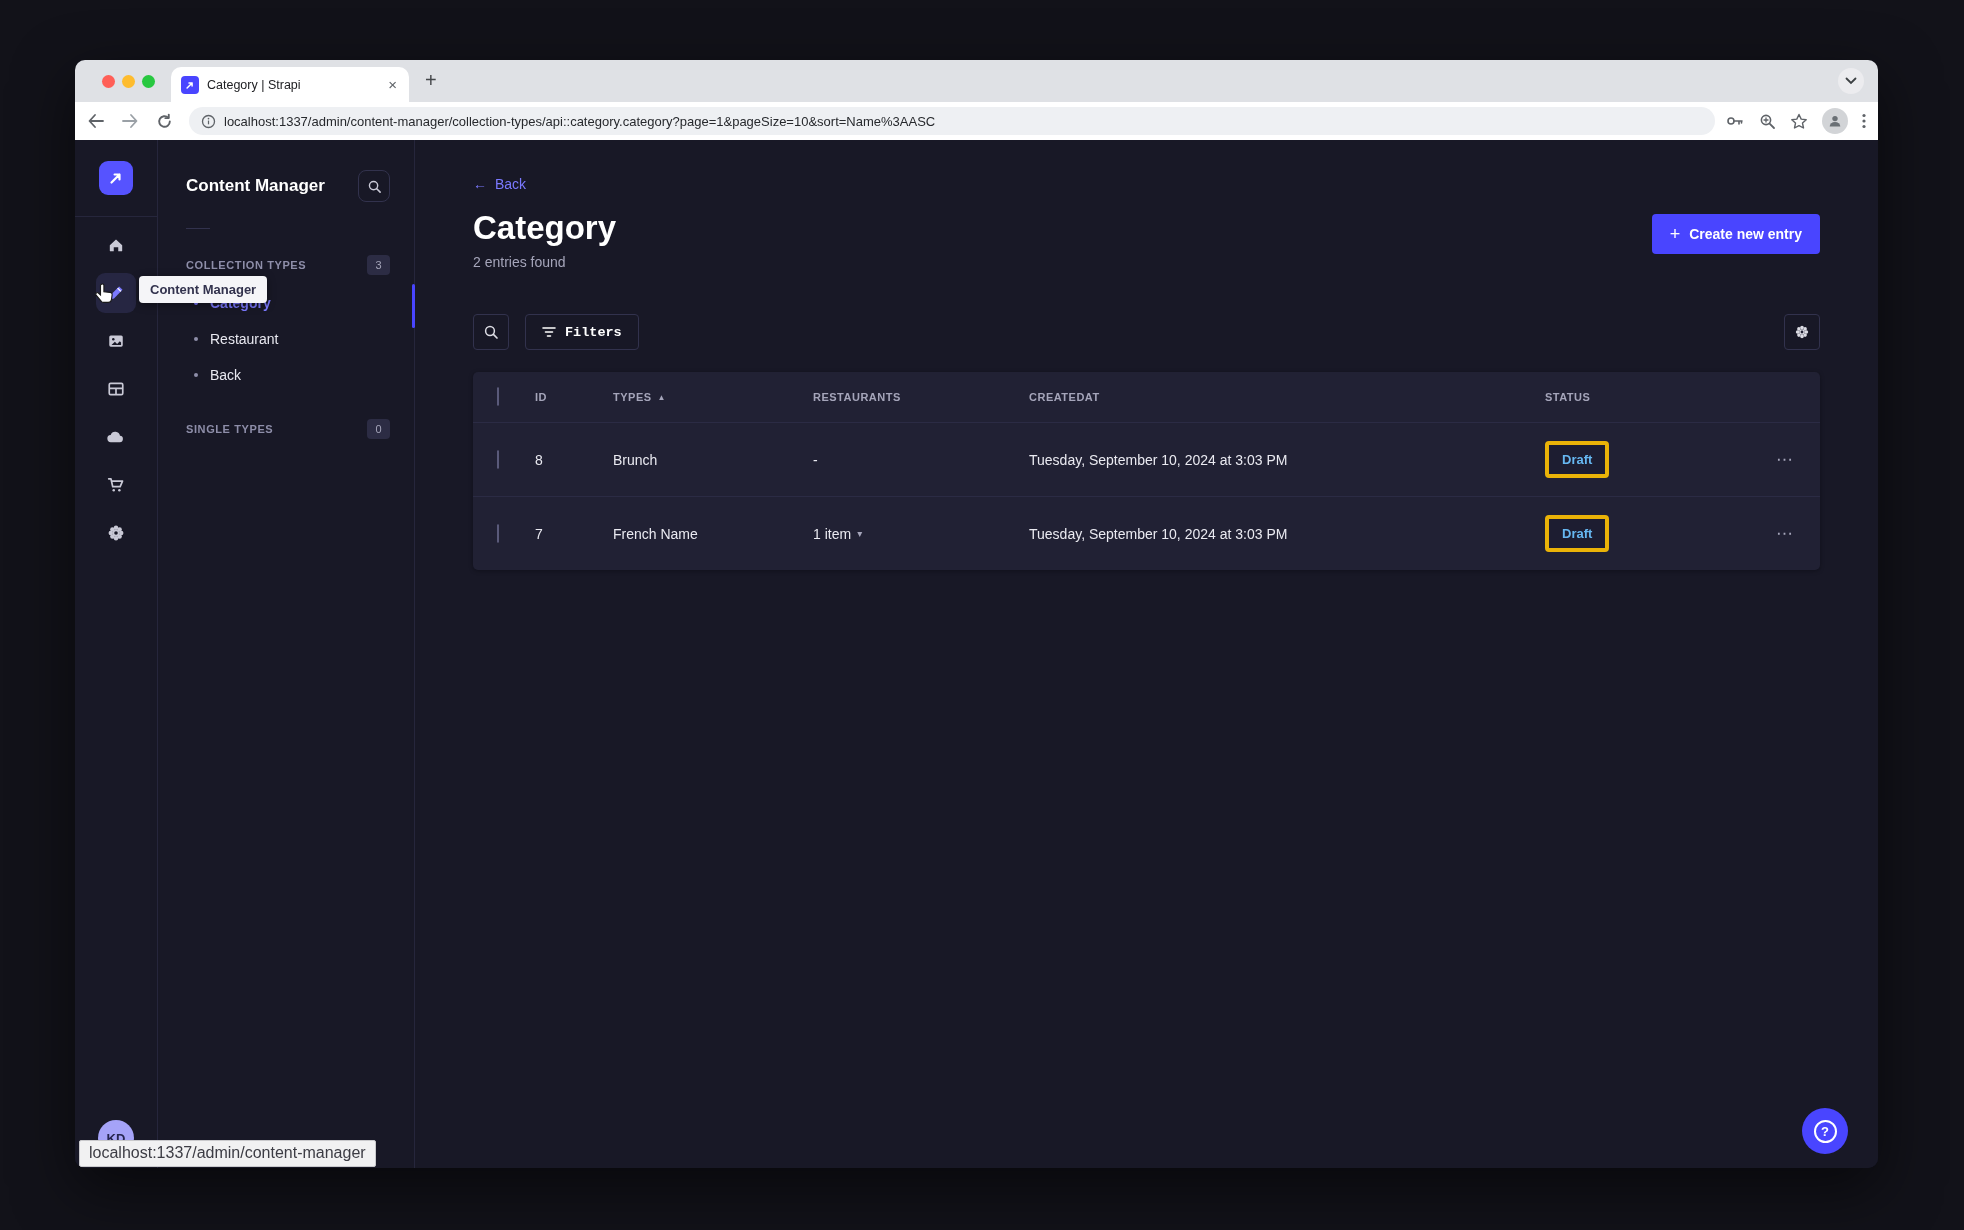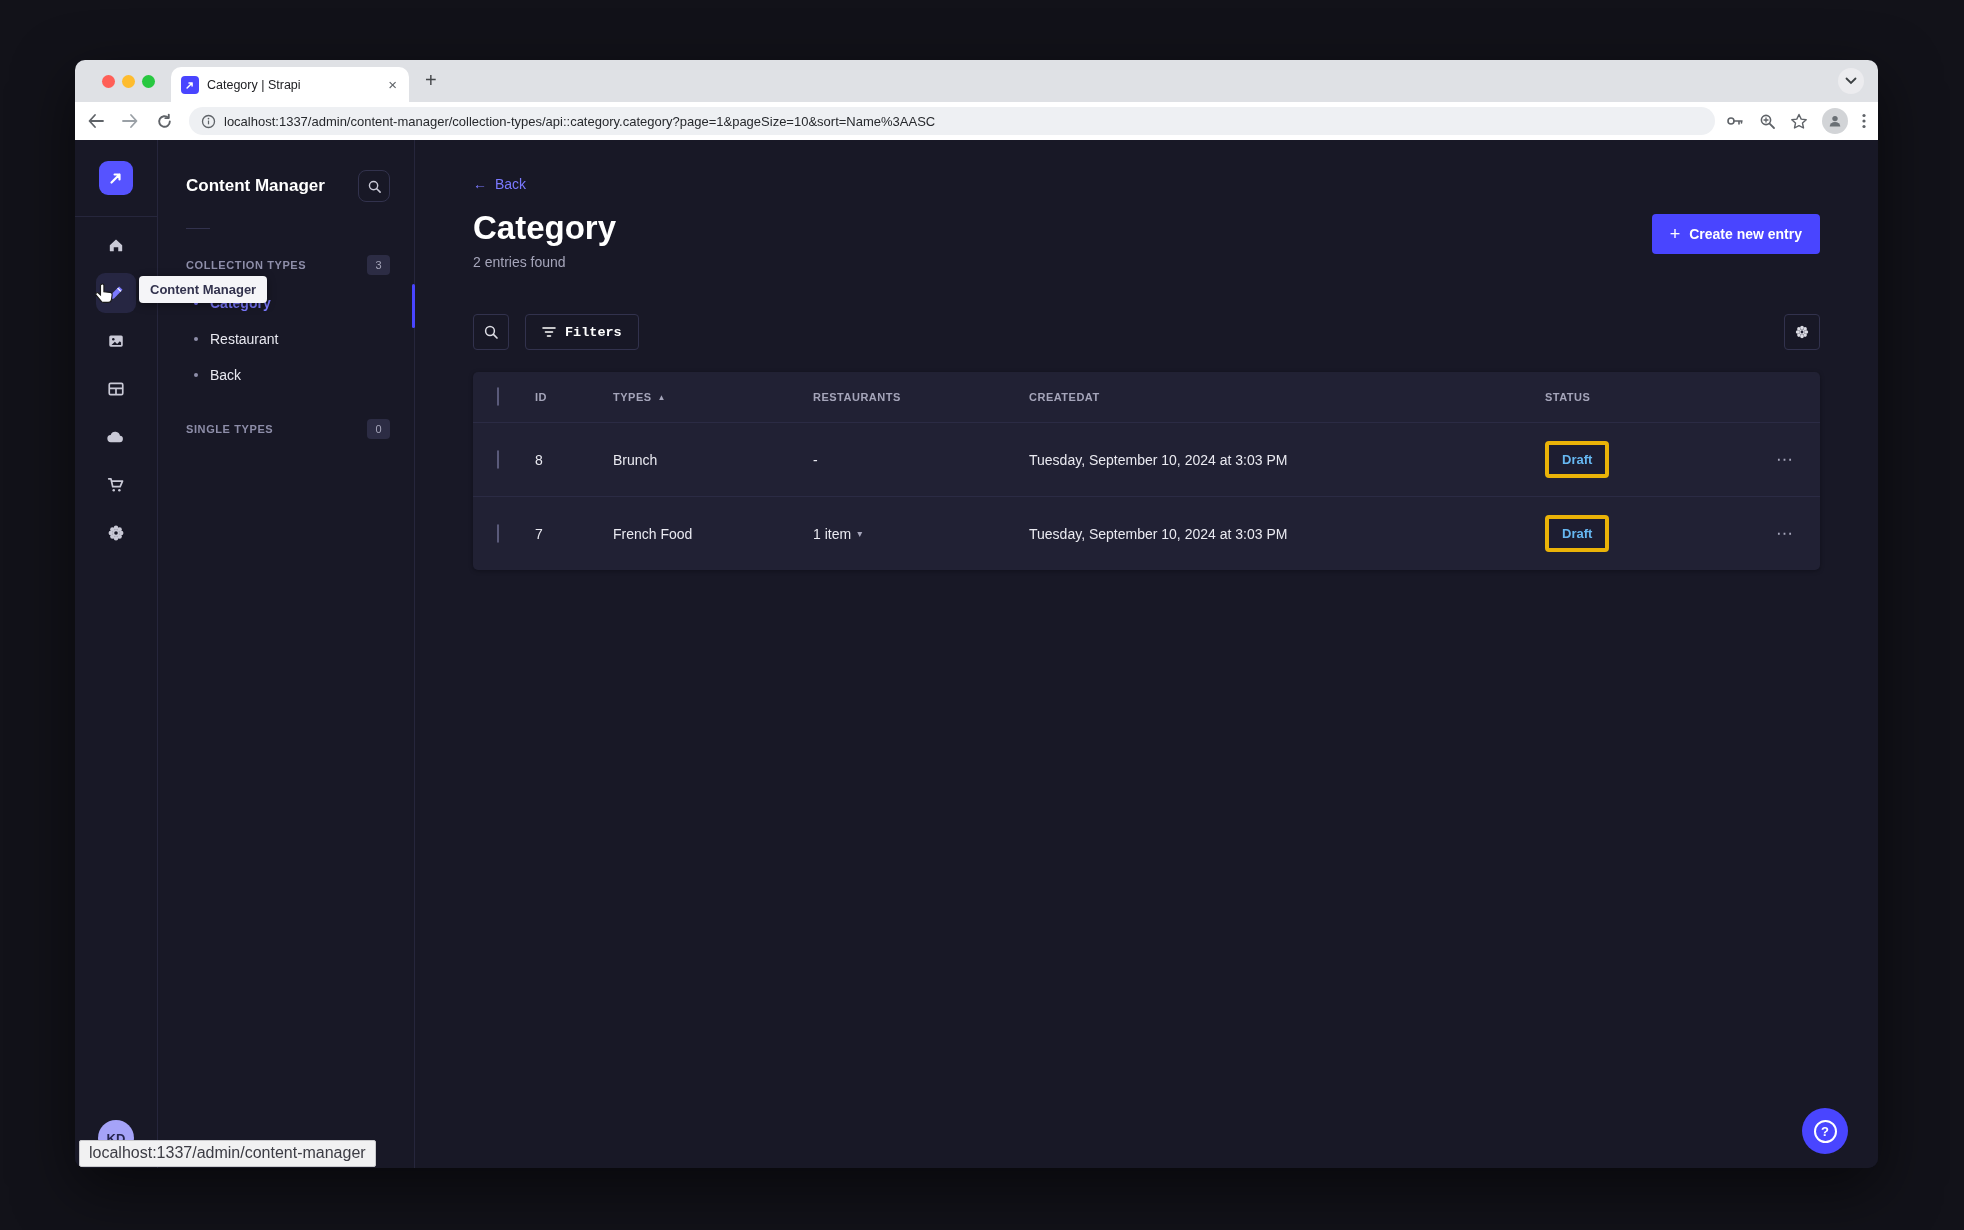--- a/index.html
+++ b/index.html
@@ -423,21 +423,21 @@
                 <span class="status-badge">Draft</span>
               </span>
             <span class="cell-actions">
                 <button class="dots-btn">⋯</button>
               </span>
           </div>
 
           <div class="trow body">
             <span class="cell-cb"><span class="checkbox"></span></span>
             <span class="cell-id td">7</span>
-            <span class="cell-name td">French Food</span>
+            <span class="cell-name td">French Name</span>
             <span class="cell-rest td">
               <span>1 item</span>
               <span class="rel-chevron">▾</span>
             </span>
             <span class="cell-created td">Tuesday, September 10, 2024 at 3:03 PM</span>
             <span class="cell-status td">
                 <span class="status-badge">Draft</span>
               </span>
             <span class="cell-actions">
                 <button class="dots-btn">⋯</button>

